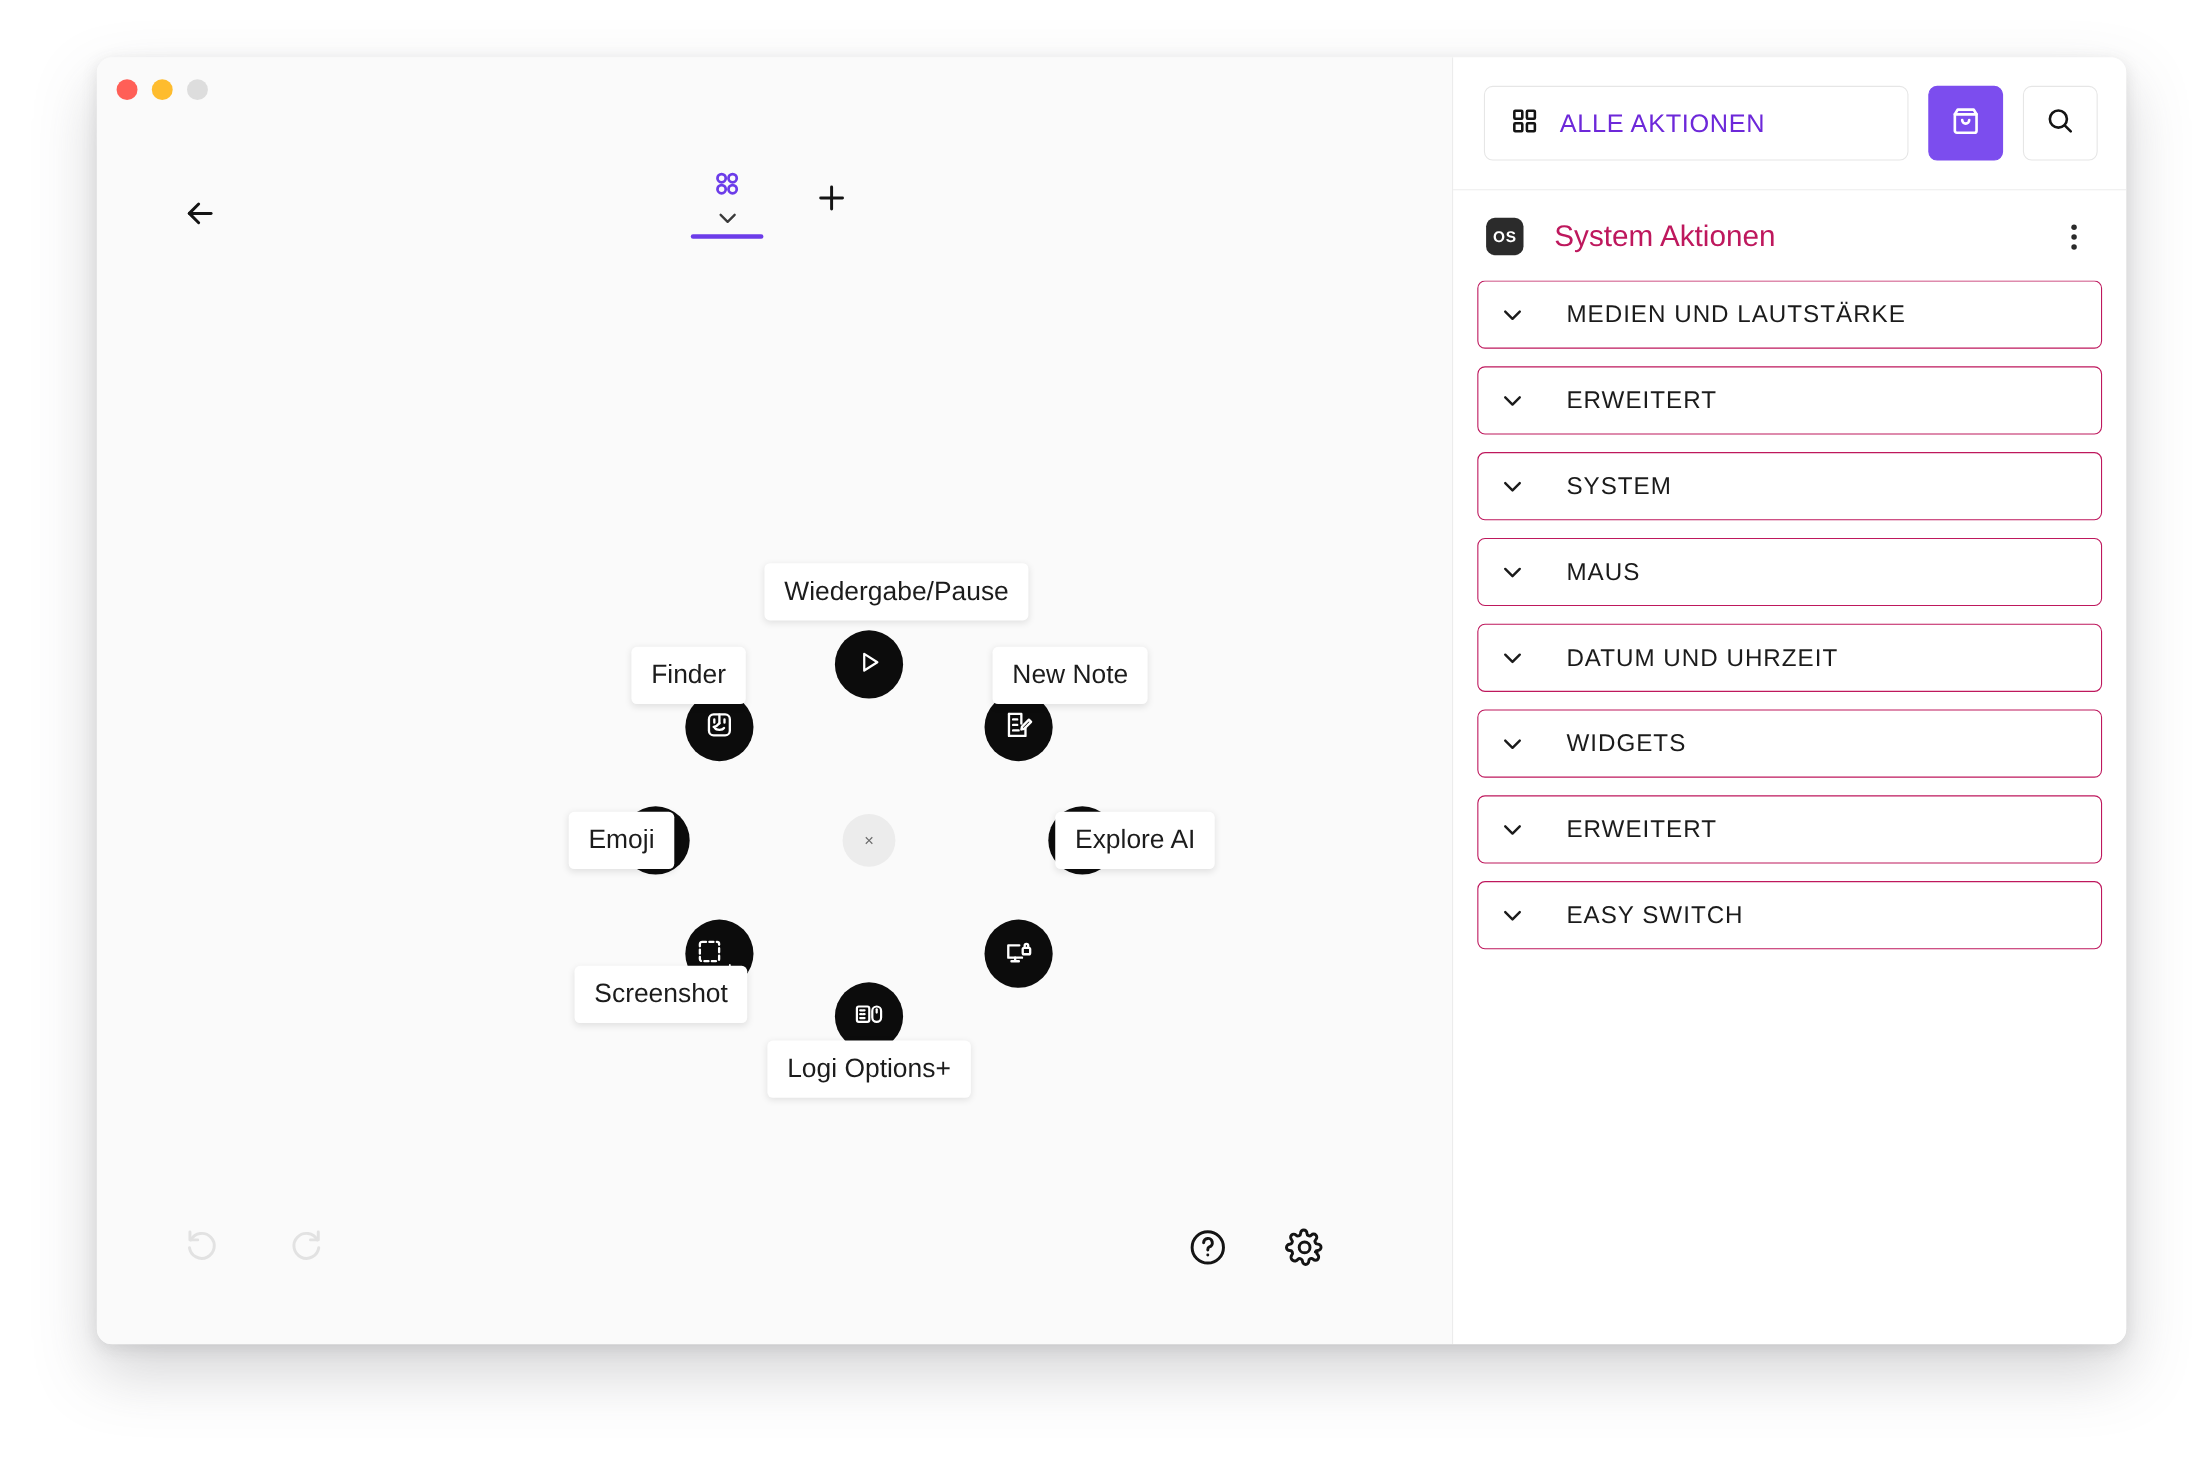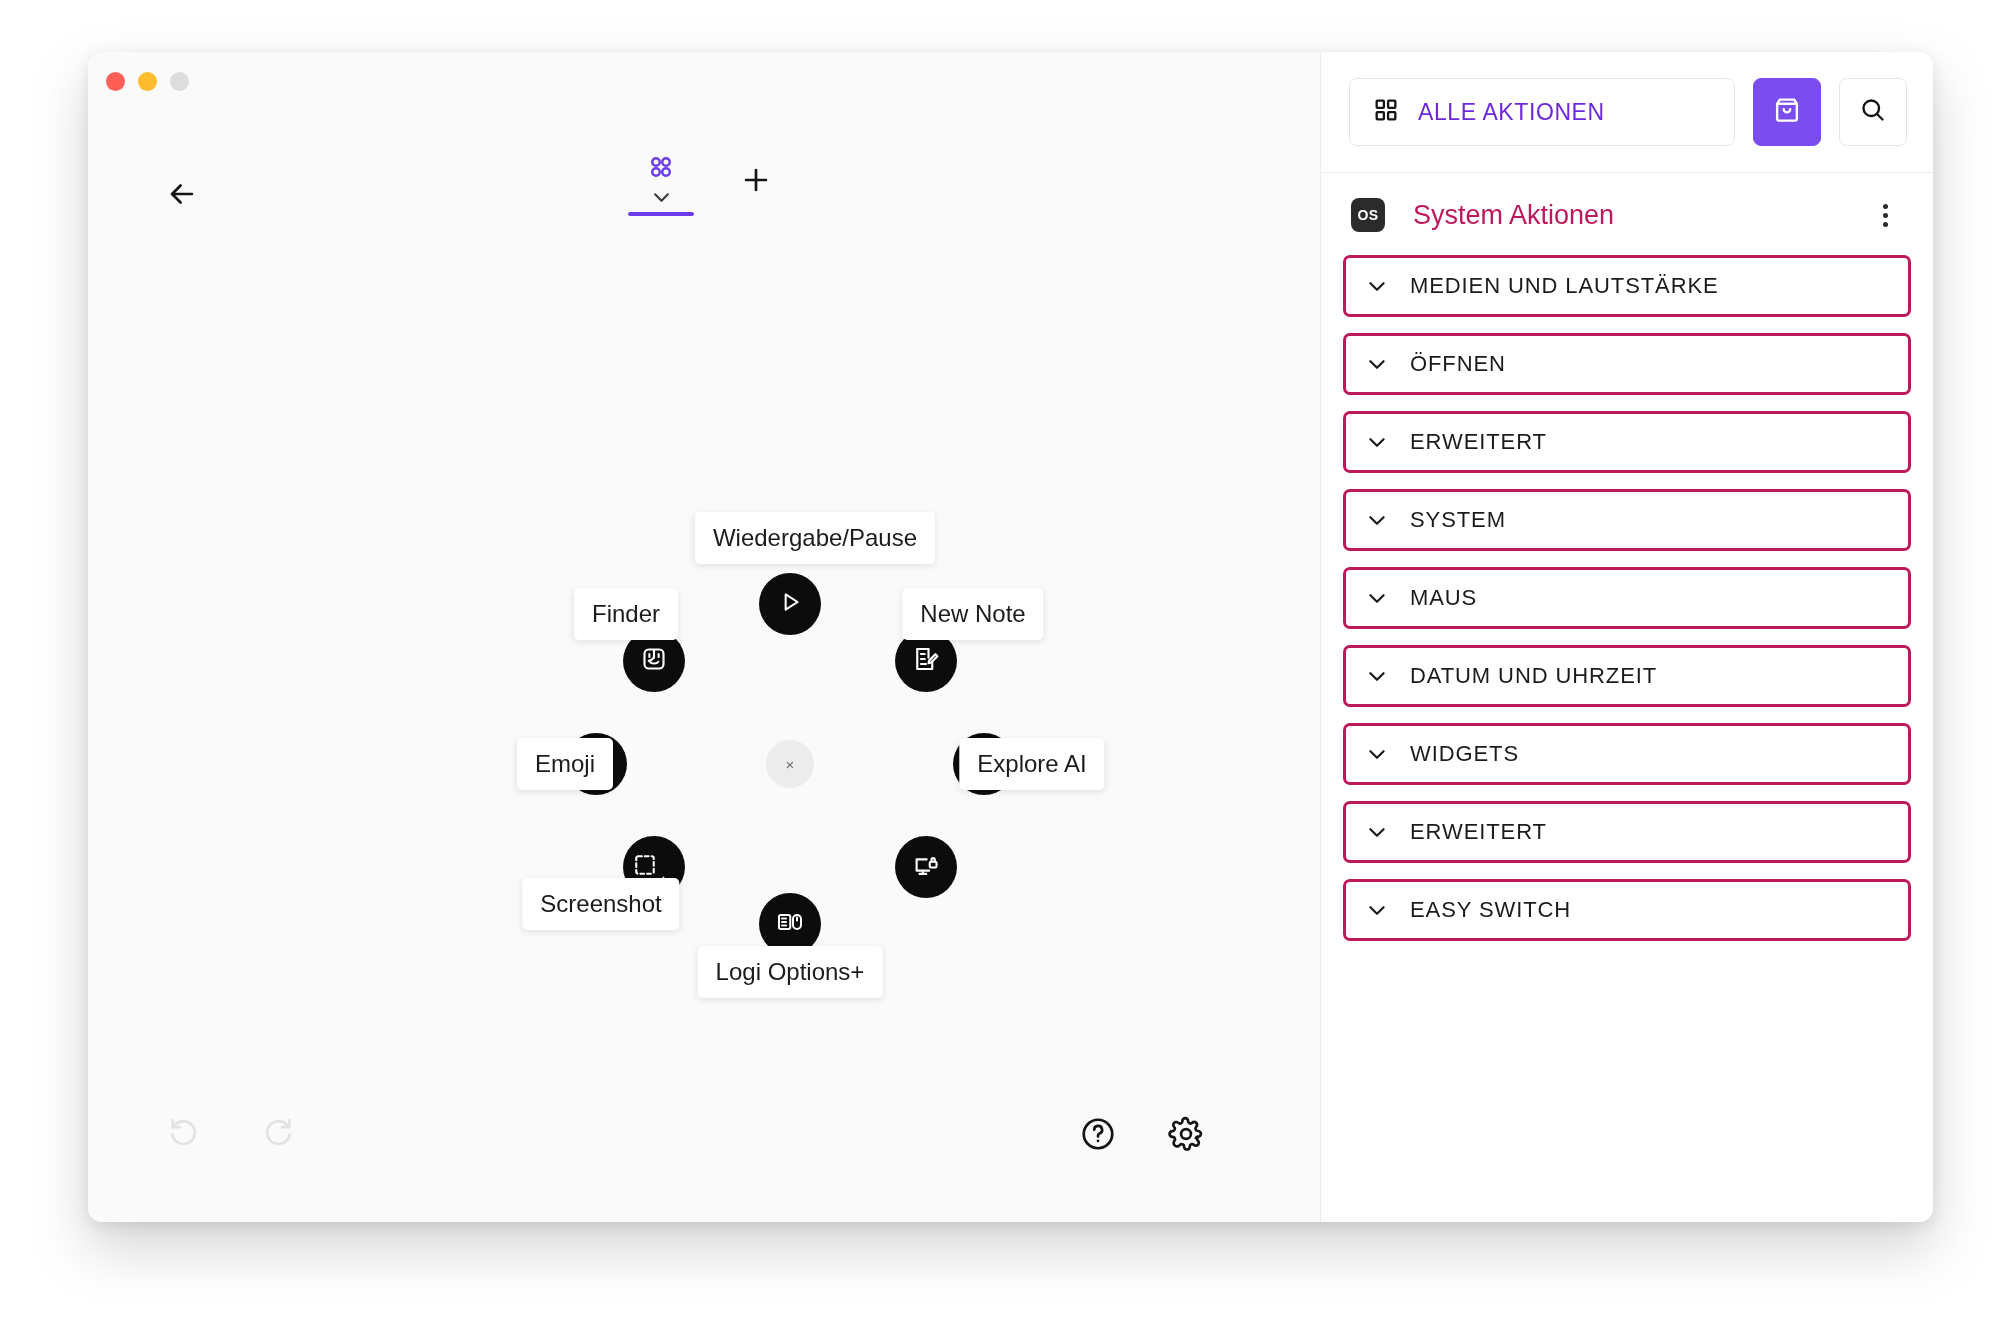--- a/index.html
+++ b/index.html
@@ -255,27 +255,27 @@
     display: block;
   }
 
   .accordion-list {
     padding: 0 22px 24px 22px;
     overflow: hidden;
     flex: 1;
   }
   .acc-item {
     height: 62px;
-    border: 3px solid #be185d;
+    border: 1px solid #be185d;
     border-radius: 7px;
     background: #fff;
     margin-bottom: 16px;
     display: flex;
     align-items: center;
-    gap: 24px;
+    gap: 40px;
     padding: 0 22px;
     cursor: pointer;
   }
   .acc-label {
     font-size: 22px;
     letter-spacing: 0.9px;
     color: #1b1b1b;
   }
   .chev { line-height: 0; }
 </style>
@@ -532,28 +532,20 @@
 
       <div class="acc-item">
         <span class="chev">
           <svg width="18" height="11" viewBox="0 0 16 10" fill="none" stroke="#1b1b1b" stroke-width="2" stroke-linecap="round" stroke-linejoin="round">
               <path d="M2 2l6 6 6-6"></path>
             </svg>
         </span>
         <span class="acc-label">MEDIEN UND LAUTSTÄRKE</span>
       </div>
 
-      <div class="acc-item">
-        <span class="chev">
-          <svg width="18" height="11" viewBox="0 0 16 10" fill="none" stroke="#1b1b1b" stroke-width="2" stroke-linecap="round" stroke-linejoin="round">
-              <path d="M2 2l6 6 6-6"></path>
-            </svg>
-        </span>
-        <span class="acc-label">ÖFFNEN</span>
-      </div>
 
       <div class="acc-item">
         <span class="chev">
           <svg width="18" height="11" viewBox="0 0 16 10" fill="none" stroke="#1b1b1b" stroke-width="2" stroke-linecap="round" stroke-linejoin="round">
               <path d="M2 2l6 6 6-6"></path>
             </svg>
         </span>
         <span class="acc-label">ERWEITERT</span>
       </div>
 

